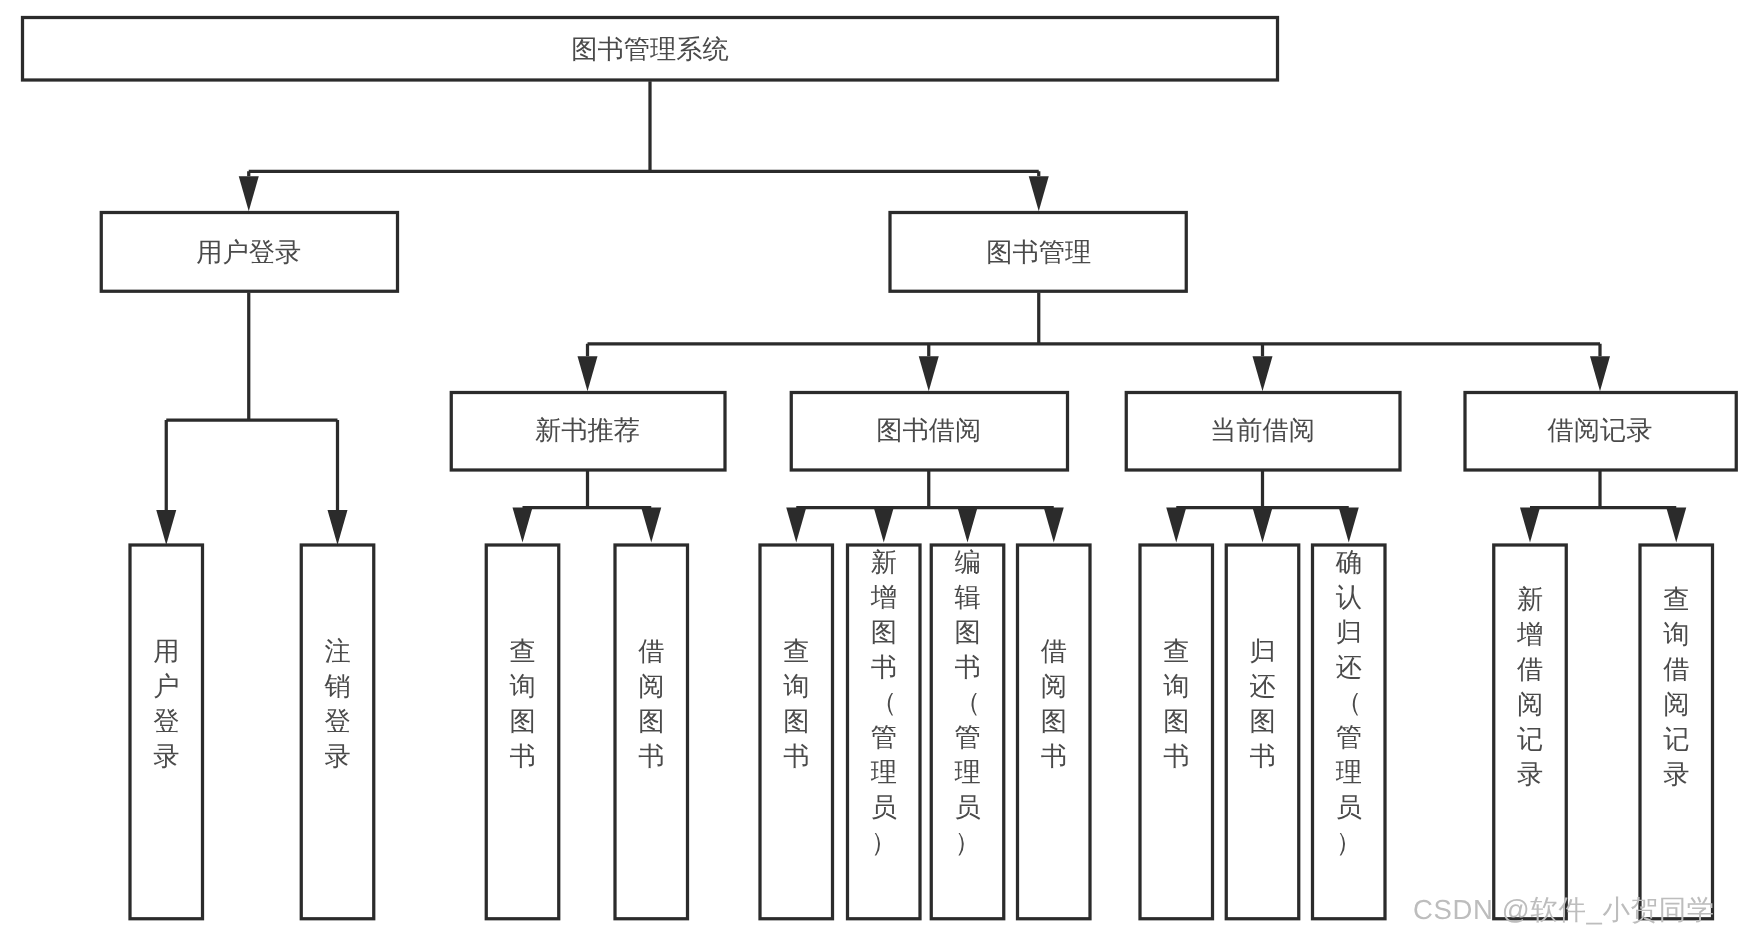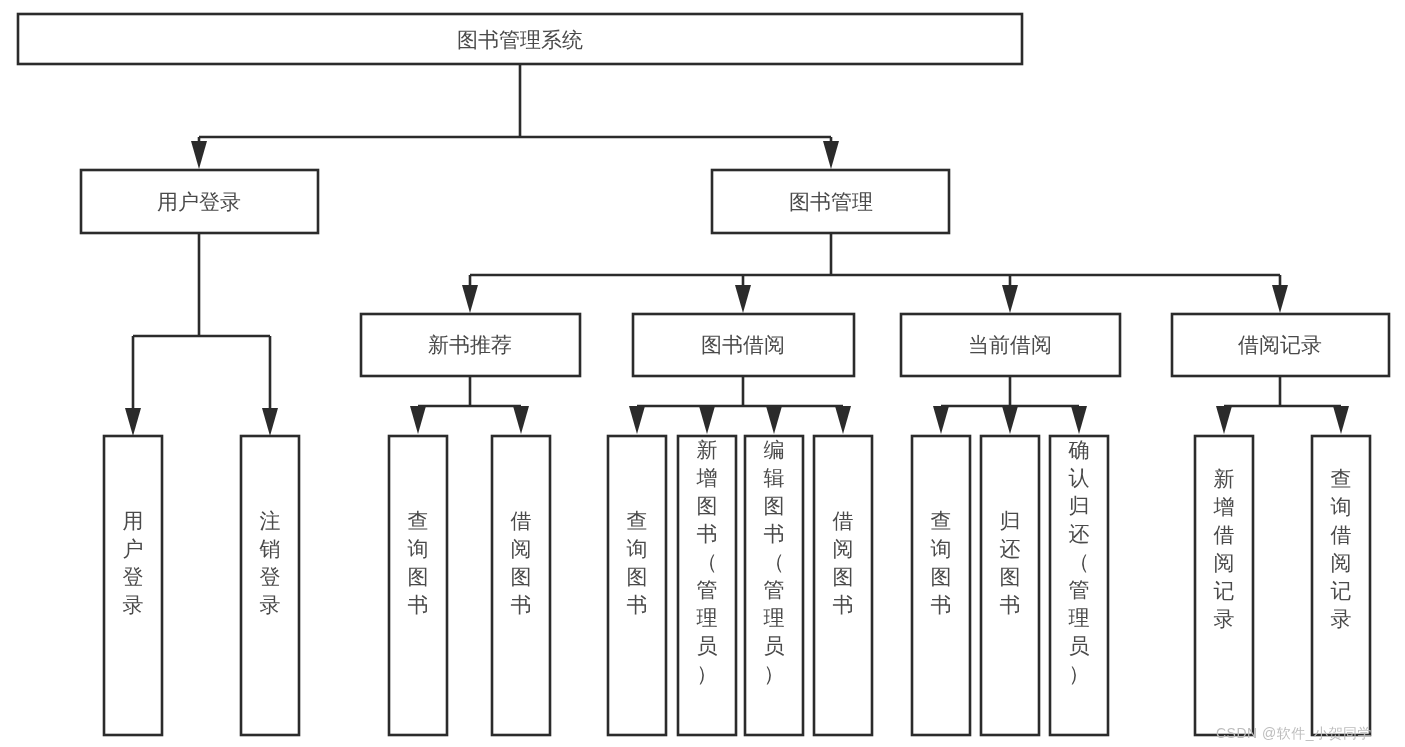--- a/index.html
+++ b/index.html
@@ -55,21 +55,21 @@
     fill: #4a4a4a;
     font-family: "Liberation Sans", "DejaVu Sans", sans-serif;
     font-size: 21px;
     text-anchor: middle;
   }
   .watermark {
     position: absolute;
     right: 8px;
     bottom: 4px;
     font-family: "Liberation Sans", "DejaVu Sans", sans-serif;
-    font-size: 14px;
+    font-size: 22px;
     color: #bdbdbd;
     white-space: nowrap;
     letter-spacing: 0.5px;
     user-select: none;
   }
 </style>
 </head>
 <body>
 
 <div id="diagram-root">

